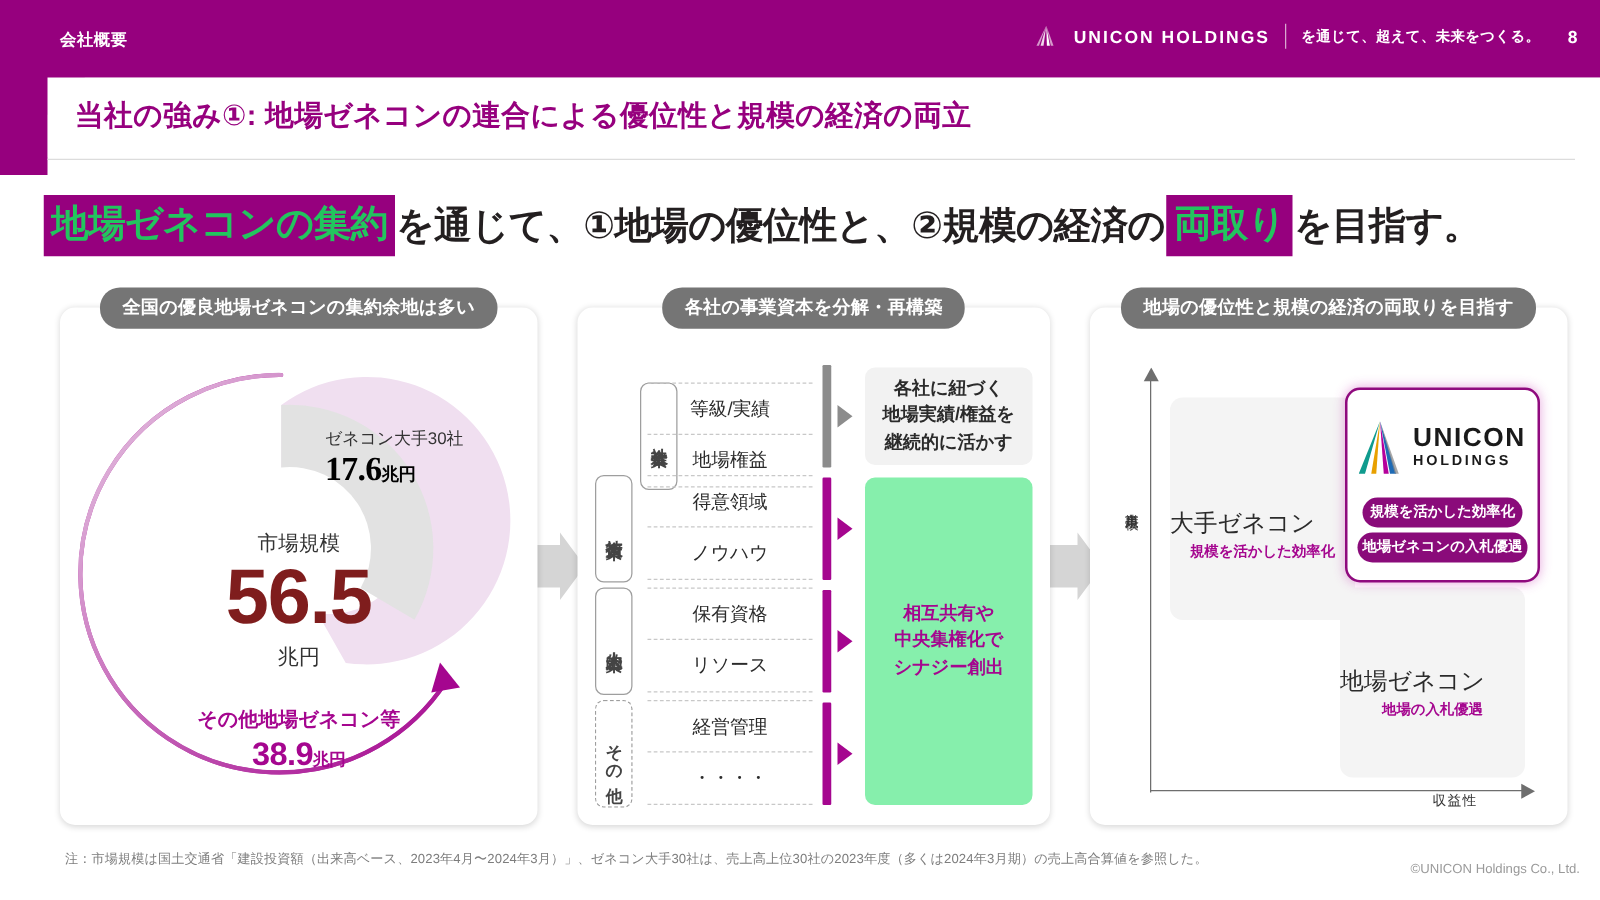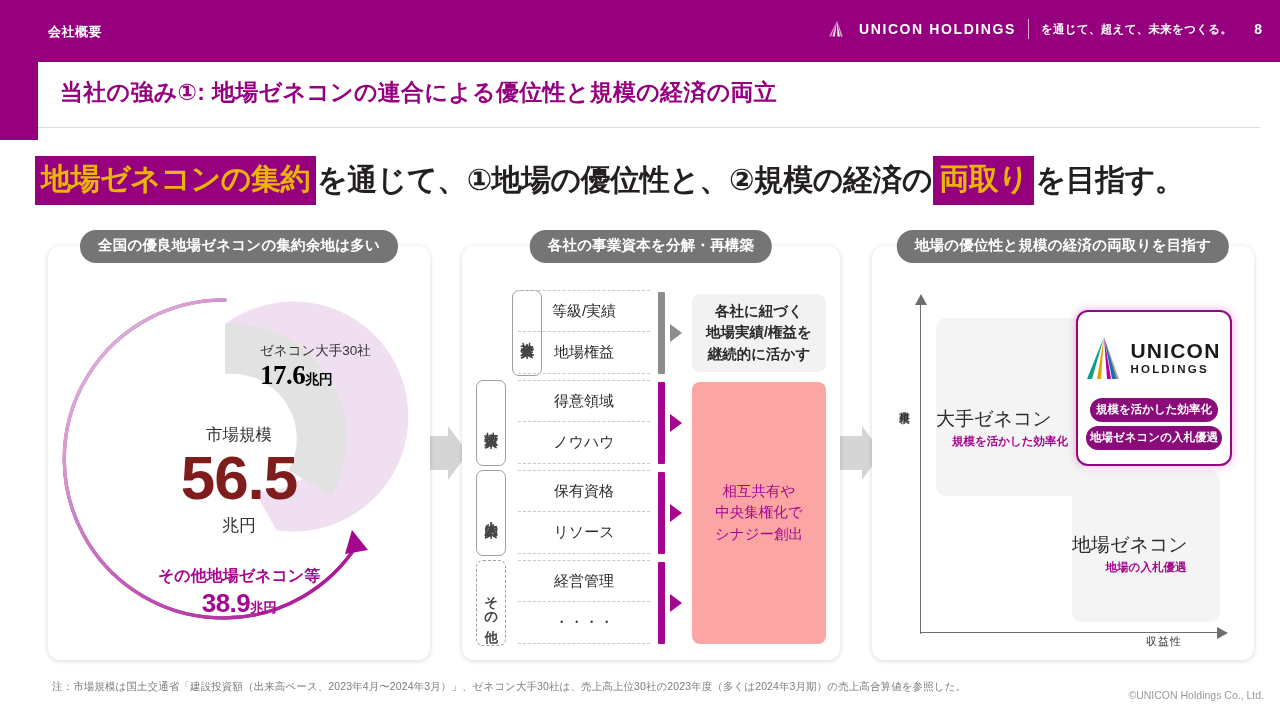--- a/index.html
+++ b/index.html
@@ -46,21 +46,21 @@
     position:absolute; left:38px; top:127px; width:1222px; height:1px; background:#dcdcdc;
   }
 
   
   .lead {
     position:absolute; left:34px; top:152px; width:1220px; height:56px;
     display:flex; align-items:center; white-space:nowrap;
     font-size:30px; font-weight:bold; color:#231f20; letter-spacing:-0.5px;
   }
   .lead .hl {
-    background:#96007e; color:#eab308; padding:3px 6px 5px; margin:0 1px;
+    background:#96007e; color:#22c55e; padding:3px 6px 5px; margin:0 1px;
   }
   .lead .plain { color:#231f20; }
 
   
   .panel {
     position:absolute; background:#ffffff; border-radius:12px;
     box-shadow:0 1px 5px rgba(0,0,0,.16);
   }
   #panel-left  { left:48px;  top:246px; width:382px; height:414px; }
   #panel-mid   { left:462px; top:246px; width:378px; height:414px; }
@@ -128,21 +128,21 @@
   }
   .item-row.first { border-top:1.4px dashed #c8c8c8; }
   .vbar { position:absolute; width:7px; border-radius:1px; }
   .tri { position:absolute; width:0; height:0;
          border-top:9px solid transparent; border-bottom:9px solid transparent; }
   .outbox {
     position:absolute; border-radius:8px; display:flex; align-items:center;
     justify-content:center; text-align:center; line-height:1.45;
   }
   .outbox.gray { background:#f2f2f2; color:#2b2b2b; font-size:14.5px; font-weight:bold; }
-  .outbox.pink { background:#fca5a5; color:#a5068f; font-size:14.5px; font-weight:normal; }
+  .outbox.pink { background:#86efac; color:#a5068f; font-size:14.5px; font-weight:bold; }
 
   
   #mx { position:absolute; left:24px; top:48px; width:336px; height:348px; }
   .ax-line { position:absolute; background:#6e6e6e; }
   .ax-label {
     position:absolute; font-size:11px; color:#333; letter-spacing:1px; line-height:1.05;
   }
   .mx-card { position:absolute; background:#f4f4f4; border-radius:10px; }
   .mx-card .t {
     position:absolute; left:0; right:0; text-align:left;
@@ -251,21 +251,21 @@
     <div class="lbl-pink-name">その他地場ゼネコン等</div>
     <div class="lbl-pink-val">
       <span>38.9</span><span class="u">兆円</span>
     </div>
   </div>
 
   <div class="panel" id="panel-mid">
     <div class="pill">各社の事業資本を分解・再構築</div>
     <div id="mid-body">
 
-      <div class="cat-group" style="left:0; top:0; height:86px;padding-left:36px;">
+      <div class="cat-group" style="left:0; top:16px; height:86px;padding-left:36px;">
         <div class="cat-box">社会資本</div>
         <div class="items" style="top:0;">
           <div class="item-row first">等級/実績</div>
           <div class="item-row">地場権益</div>
         </div>
       </div>
       <div class="vbar" style="left:182px; top:2px; height:82px; background:#8c8c8c;"></div>
       <div class="tri" style="left:194px; top:34px; border-left:12px solid #8c8c8c;"></div>
       <div class="outbox gray" style="left:216px; top:4px; width:134px; height:78px;">
         <span>各社に紐づく<br>地場実績/権益を<br>継続的に活かす</span>

